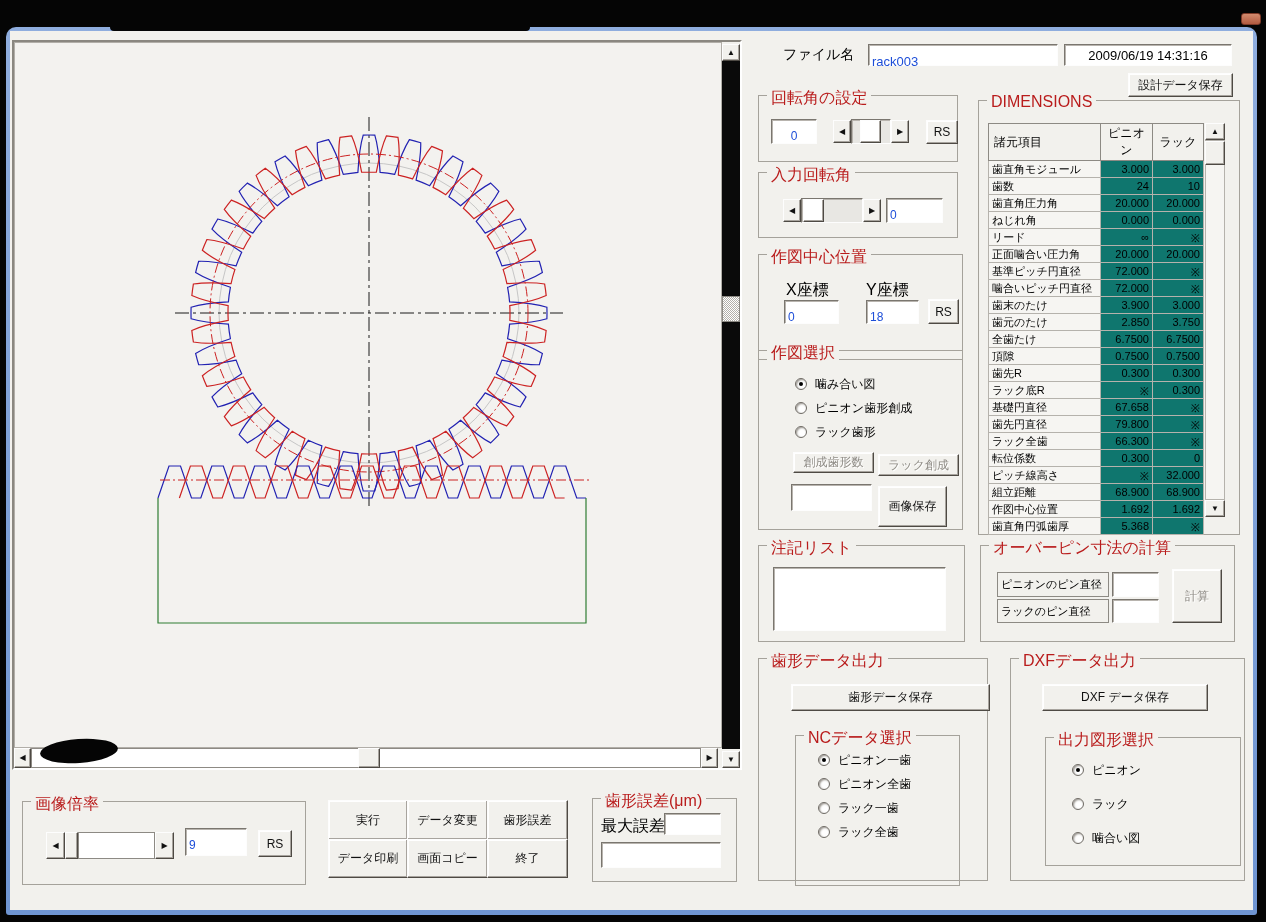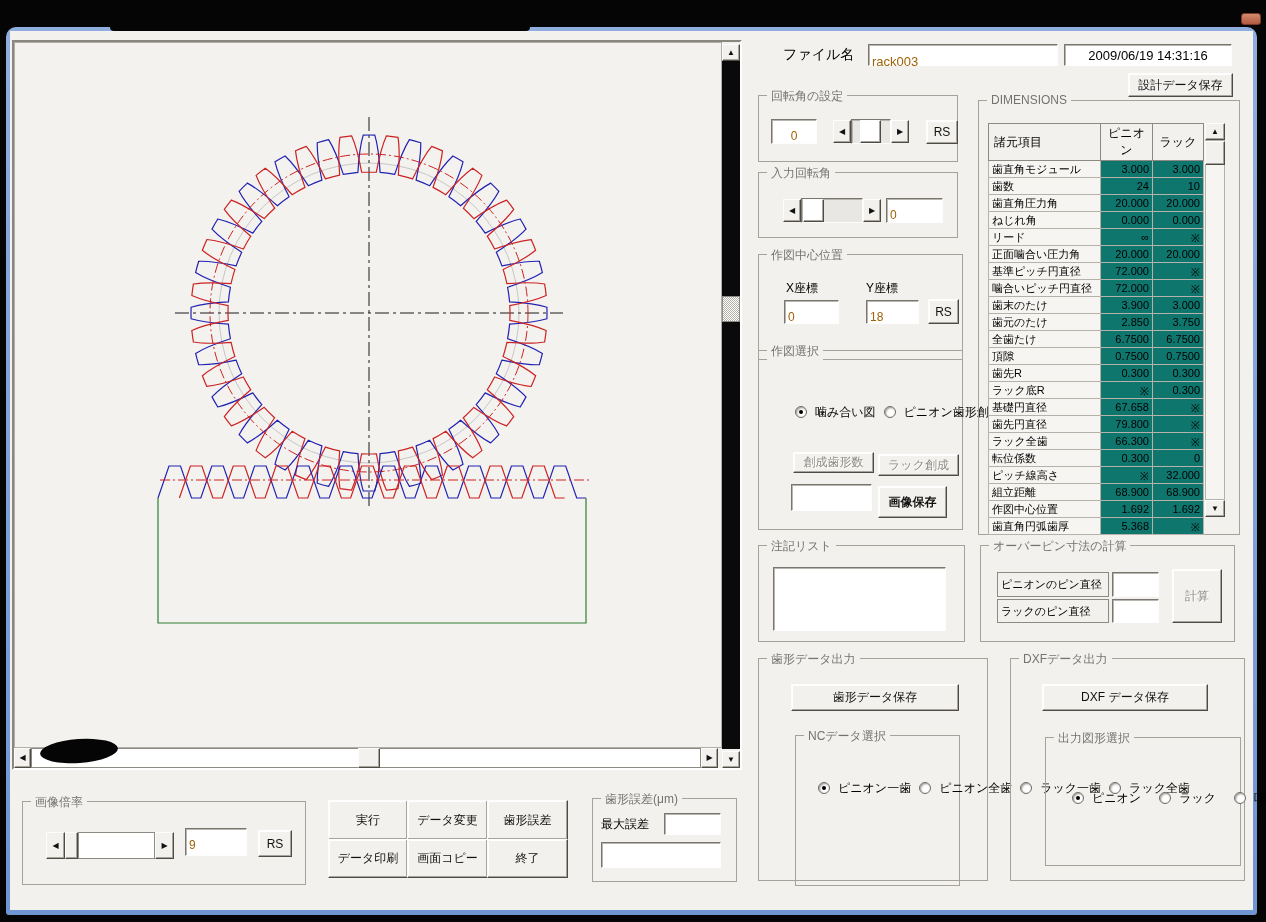--- a/index.html
+++ b/index.html
@@ -12,28 +12,28 @@
   .blackbar{position:absolute;left:0;top:0;width:1266px;height:27px;background:#050505;}
   .blackwiggle{position:absolute;left:110px;top:27px;width:420px;height:4px;background:#050505;border-radius:0 0 4px 4px;}
   .close-sliver{position:absolute;left:1241px;top:13px;width:20px;height:12px;background:linear-gradient(#d28a6e,#b35b41);border-radius:3px;border:1px solid #7e3a28;}
   
   .btn3d{background:#f2f1ed;border:1px solid;border-color:#fdfdfd #4e4a44 #4e4a44 #fdfdfd;
     box-shadow:inset -1px -1px 0 #a8a49e,inset 1px 1px 0 #ffffff;
     display:flex;align-items:center;justify-content:center;font-size:12px;color:#111;cursor:default;}
   .btn3d.disabled{color:#8f8c86;text-shadow:1px 1px 0 #fff;}
   .sunken{background:#fff;border:1px solid;border-color:#7a766f #fdfdfd #fdfdfd #7a766f;
     box-shadow:inset 1px 1px 0 #b8b4ae;}
-  .tin{font-size:12px;padding:16px 3px;color:#a16207;outline:none;}
+  .tin{font-size:12px;padding:16px 3px;color:#1d4ed8;outline:none;}
   input.tin{width:100%;height:100%;border:none;background:transparent;}
   .grp{position:absolute;border:1px solid #a5a29b;}
-  .grp-title{position:absolute;top:-8px;left:8px;background:#f2f1ed;padding:0 4px;font-size:12px;color:#737373;white-space:nowrap;}
-  .lbl{position:absolute;font-size:12px;color:#000;white-space:nowrap;}
+  .grp-title{position:absolute;top:-8px;left:8px;background:#f2f1ed;padding:0 4px;font-size:16px;color:#b91c1c;white-space:nowrap;}
+  .lbl{position:absolute;font-size:16px;color:#000;white-space:nowrap;}
   .arrow{font-size:8px;line-height:1;color:#111;}
   
-  .radio-col{position:absolute;display:flex;flex-direction:row;margin-top:28px;}
+  .radio-col{position:absolute;display:flex;flex-direction:column;}
   .radio-row{display:flex;align-items:center;height:16px;}
   .radio{width:12px;height:12px;border-radius:50%;background:#fff;border:1px solid #6e6a64;
     box-shadow:inset 1px 1px 2px #9a968f;position:relative;flex:0 0 12px;}
   .radio.sel::after{content:'';position:absolute;left:3px;top:3px;width:4px;height:4px;border-radius:50%;background:#000;}
   .radio-label{font-size:12px;margin-left:8px;white-space:nowrap;}
   
   table.dims{border-collapse:collapse;width:215px;table-layout:fixed;background:#fff;border:1px solid #55524c;}
   table.dims th{height:19px;background:#f2f1ed;font-weight:normal;font-size:12px;border:1px solid #8d8a84;}
   table.dims td{height:17px;font-size:11px;border:1px solid #b5b2ac;padding:0 3px;white-space:nowrap;overflow:hidden;}
   td.dim-lab{background:#f6f5f2;text-align:left;}
@@ -164,21 +164,21 @@
       <div class="radio-row">
         <span class="radio"></span>
         <span class="radio-label">ラック歯形</span>
       </div>
     </div>
   <div class="abs btn3d disabled" style="left:793px;top:452px;width:81px;height:21px;">創成歯形数</div>
   <div class="abs btn3d disabled" style="left:878px;top:454px;width:81px;height:22px;">ラック創成</div>
   <div class="abs sunken" style="left:791px;top:484px;width:81px;height:27px;">
     <input class="tin" readonly="" value="" style="">
   </div>
-  <div class="abs btn3d" style="left:878px;top:486px;width:69px;height:32px;font-weight:bold;">画像保存</div>
+  <div class="abs btn3d" style="left:878px;top:486px;width:69px;height:41px;">画像保存</div>
 
   <div class="grp" style="left:978px;top:100px;width:262px;height:435px;">
     <span class="grp-title">DIMENSIONS</span>
   </div>
   <table class="dims abs" style="left:988px;top:123px;">
     <colgroup>
         <col style="width:112px">
         <col style="width:52px">
         <col style="width:51px">
       </colgroup>
@@ -326,21 +326,21 @@
   </div>
   <div class="abs" style="left:997px;top:599px;width:112px;height:24px;border:1px solid #8d8a84;display:flex;align-items:center;padding-left:3px;font-size:11px;white-space:nowrap;">ラックのピン直径</div>
   <div class="abs sunken" style="left:1112px;top:599px;width:47px;height:24px;">
     <input class="tin" readonly="" value="" style="">
   </div>
   <div class="abs btn3d disabled" style="left:1172px;top:569px;width:50px;height:54px;">計算</div>
 
   <div class="grp" style="left:758px;top:658px;width:230px;height:223px;">
     <span class="grp-title">歯形データ出力</span>
   </div>
-  <div class="abs btn3d" style="left:791px;top:684px;width:168px;height:27px;">歯形データ保存</div>
+  <div class="abs btn3d" style="left:791px;top:684px;width:199px;height:27px;">歯形データ保存</div>
   <div class="grp" style="left:795px;top:735px;width:165px;height:151px;">
     <span class="grp-title">NCデータ選択</span>
   </div>
   <div class="radio-col" style="left:818px;top:752px;gap:8px;">
       <div class="radio-row">
         <span class="radio sel"></span>
         <span class="radio-label">ピニオン一歯</span>
       </div>
       <div class="radio-row">
         <span class="radio"></span>

